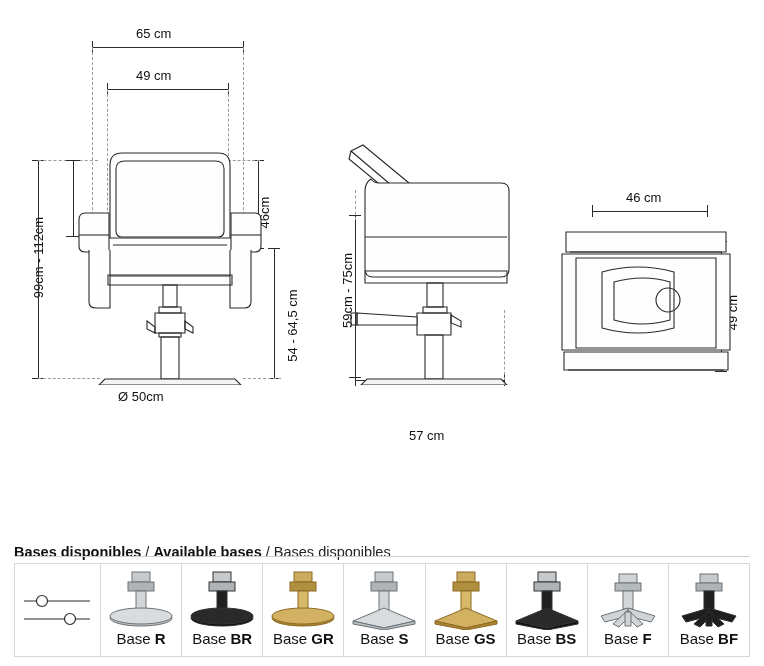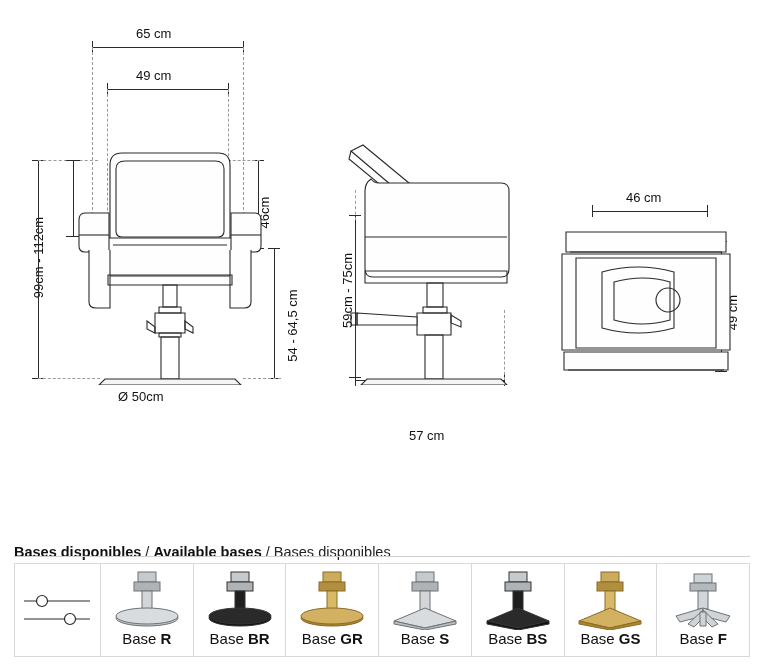--- a/index.html
+++ b/index.html
@@ -279,61 +279,78 @@
             <path d="M4,51 L35,58 L66,51 L66,54 L35,60 L4,54 Z" fill="#b9bec1"></path>
           </g>
         </svg>
       </div>
       <div class="base-label"><span>Base </span><b>S</b></div>
     </div>
 
     <div class="base-cell">
       <div class="base-art">
         <svg width="70" height="60" viewBox="0 0 70 60">
+          <g stroke="#8d6a24" stroke-width="1">
+            <rect x="26" y="2" width="18" height="10" fill="#cbab5e"></rect>
+            <rect x="22" y="12" width="26" height="9" fill="#b08f3e"></rect>
+            <rect x="30" y="21" width="10" height="22" fill="#d8b968"></rect>
+            <path d="M35,38 L66,51 L35,58 L4,51 Z" fill="#d3b162"></path>
+            <path d="M4,51 L35,58 L66,51 L66,54 L35,60 L4,54 Z" fill="#a9862f"></path>
+          </g>
+        </svg>
+      </div>
+      <div class="base-label"><span>Base </span><b>GS</b></div>
+    </div>
+
+    <div class="base-cell">
+      <div class="base-art">
+        <svg width="70" height="60" viewBox="0 0 70 60">
           <g stroke="#333" stroke-width="1" fill="#c6cacd">
             <rect x="26" y="2" width="18" height="10"></rect>
             <rect x="22" y="12" width="26" height="9" fill="#aeb3b7"></rect>
             <rect x="30" y="21" width="10" height="22" fill="#1f1f1f"></rect>
             <path d="M35,38 L66,51 L35,58 L4,51 Z" fill="#2a2a2a"></path>
             <path d="M4,51 L35,58 L66,51 L66,54 L35,60 L4,54 Z" fill="#111"></path>
           </g>
         </svg>
       </div>
       <div class="base-label"><span>Base </span><b>BS</b></div>
-    </div>
-
-    <div class="base-cell">
-      <div class="base-art">
-        <svg width="70" height="60" viewBox="0 0 70 60">
-          <g stroke="#8d6a24" stroke-width="1">
-            <rect x="26" y="2" width="18" height="10" fill="#cbab5e"></rect>
-            <rect x="22" y="12" width="26" height="9" fill="#b08f3e"></rect>
-            <rect x="30" y="21" width="10" height="22" fill="#d8b968"></rect>
-            <path d="M35,38 L66,51 L35,58 L4,51 Z" fill="#d3b162"></path>
-            <path d="M4,51 L35,58 L66,51 L66,54 L35,60 L4,54 Z" fill="#a9862f"></path>
-          </g>
-        </svg>
-      </div>
-      <div class="base-label"><span>Base </span><b>GS</b></div>
     </div>
 
     <div class="base-cell">
       <div class="base-art">
         <svg width="70" height="60" viewBox="0 0 70 60">
           <g stroke="#6d7276" stroke-width="1" fill="#d0d4d7">
             <rect x="26" y="4" width="18" height="9"></rect>
             <rect x="22" y="13" width="26" height="8" fill="#b4b9bc"></rect>
             <rect x="30" y="21" width="10" height="18" fill="#d2d6d8"></rect>
             <path d="M35,38 L8,46 L12,52 L35,46 Z"></path>
             <path d="M35,38 L62,46 L58,52 L35,46 Z"></path>
             <path d="M35,40 L20,54 L26,57 L35,48 Z"></path>
             <path d="M35,40 L50,54 L44,57 L35,48 Z"></path>
             <path d="M32,42 L32,56 L38,56 L38,42 Z"></path>
           </g>
         </svg>
       </div>
       <div class="base-label"><span>Base </span><b>F</b></div>
     </div>
 
+    <div class="base-cell">
+      <div class="base-art">
+        <svg width="70" height="60" viewBox="0 0 70 60">
+          <g stroke="#2a2a2a" stroke-width="1" fill="#1e1e1e">
+            <rect x="26" y="4" width="18" height="9" fill="#c6cacd" stroke="#6d7276"></rect>
+            <rect x="22" y="13" width="26" height="8" fill="#aeb3b7" stroke="#6d7276"></rect>
+            <rect x="30" y="21" width="10" height="18" fill="#1f1f1f"></rect>
+            <path d="M35,38 L8,46 L12,52 L35,46 Z"></path>
+            <path d="M35,38 L62,46 L58,52 L35,46 Z"></path>
+            <path d="M35,40 L20,54 L26,57 L35,48 Z"></path>
+            <path d="M35,40 L50,54 L44,57 L35,48 Z"></path>
+            <path d="M32,42 L32,56 L38,56 L38,42 Z"></path>
+          </g>
+        </svg>
+      </div>
+      <div class="base-label"><span>Base </span><b>BF</b></div>
+    </div>
 
 
   </div>
 </div>
 
 </body></html>

